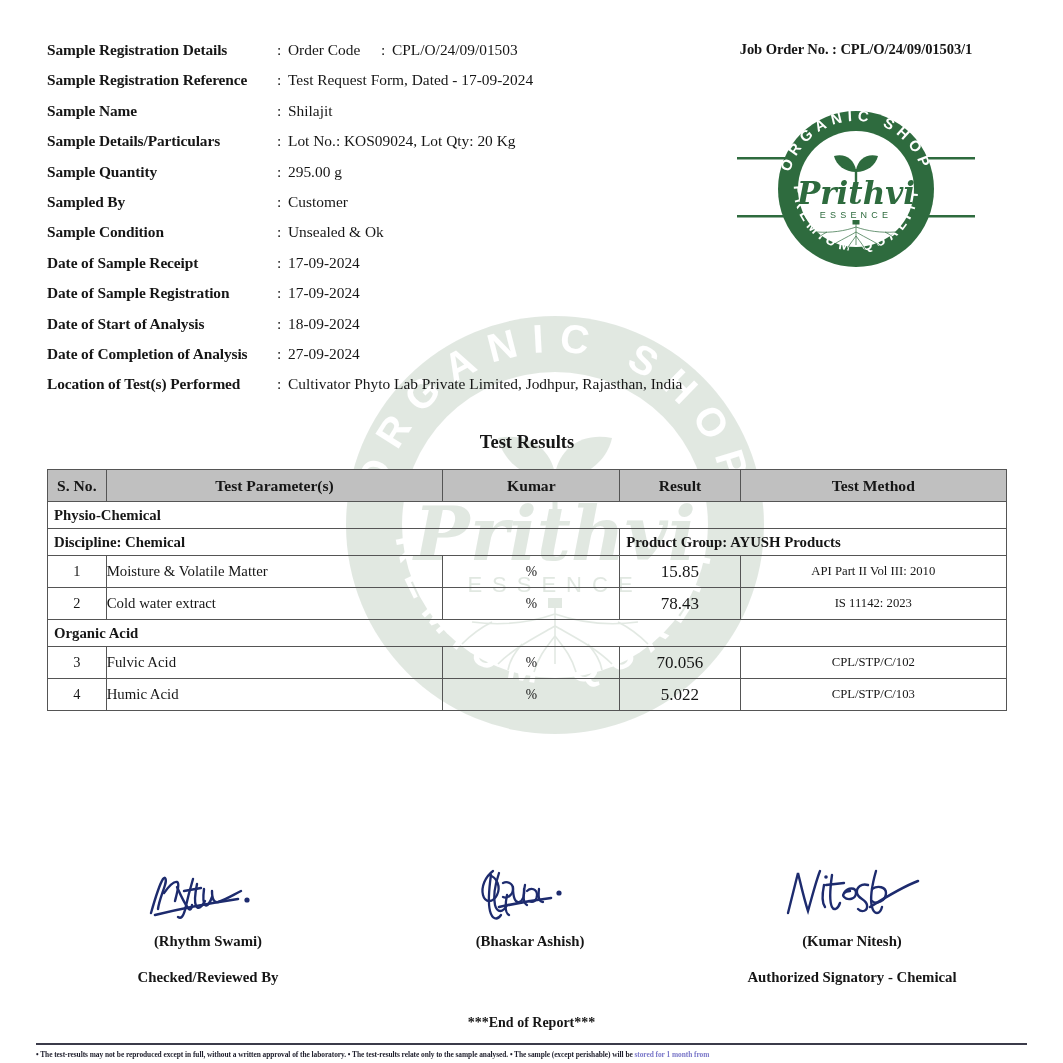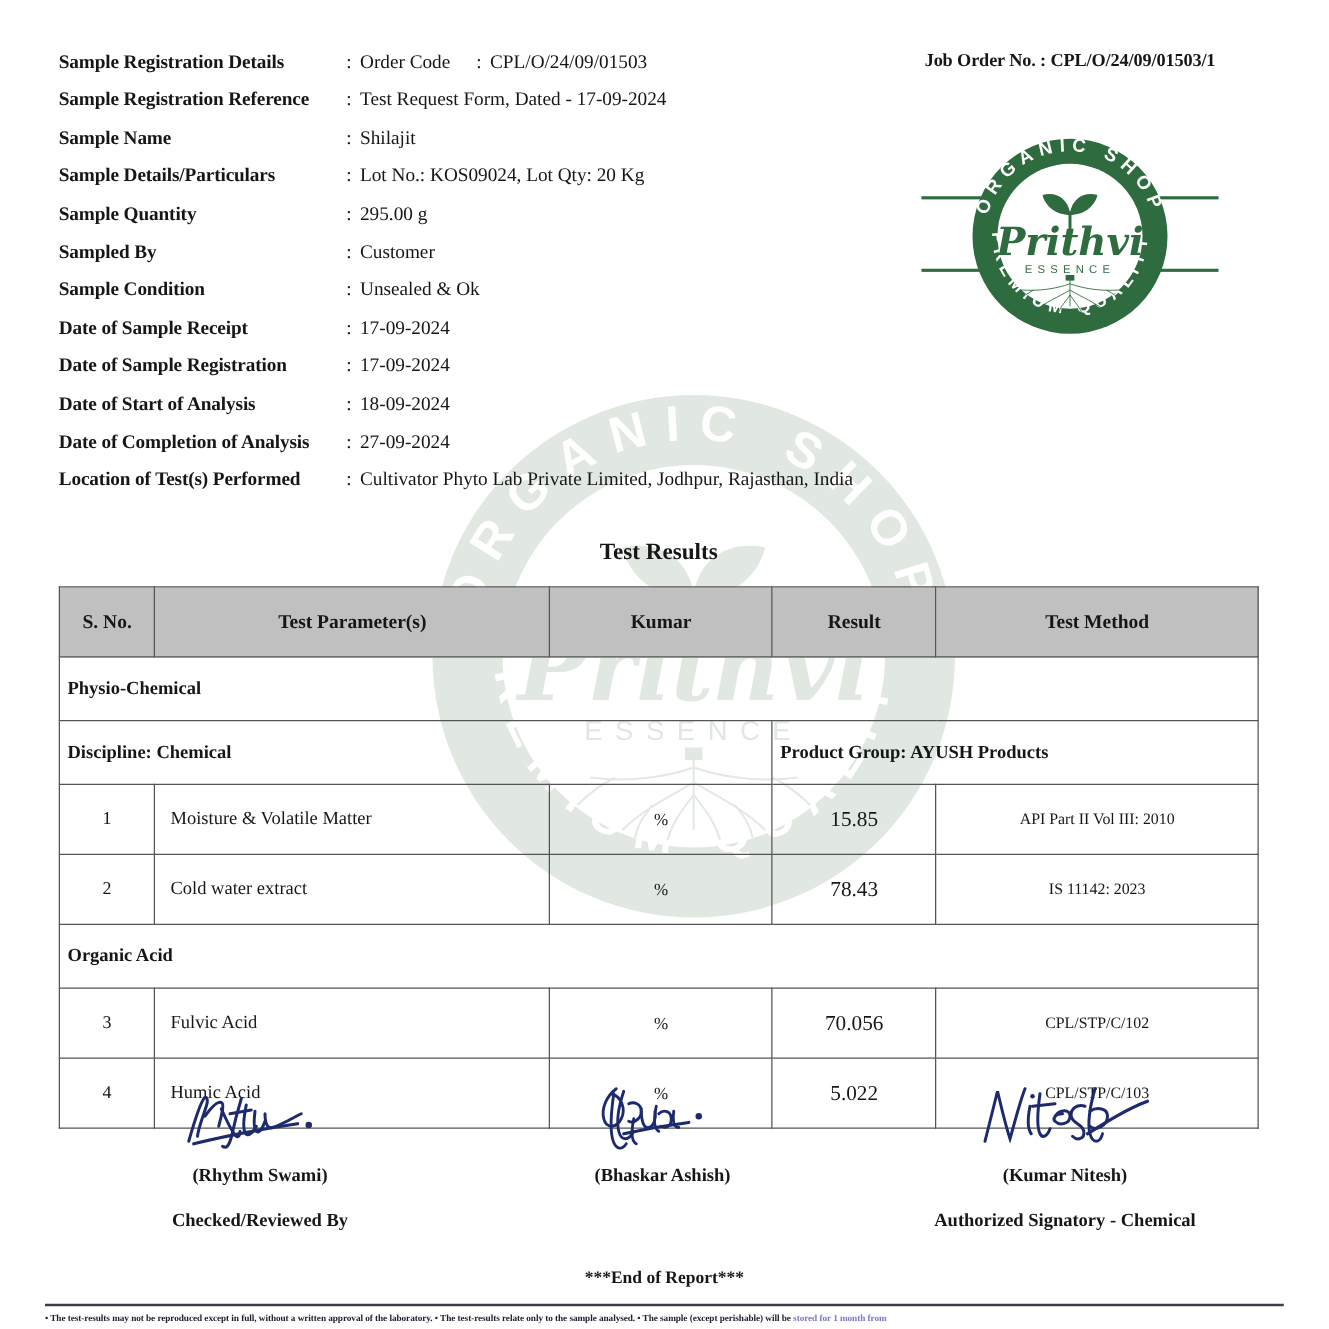--- a/index.html
+++ b/index.html
@@ -109,21 +109,21 @@
     left: 47px;
     top: 469px;
     width: 960px;
     border-collapse: collapse;
     font-size: 14.4px;
     background: transparent;
   }
   table.results th,
   table.results td {
     border: 1px solid #555555;
-    padding: 12px;
+    padding: 0;
     background: transparent;
   }
   table.results thead th {
     background: #c0c0c0;
     height: 31px;
     font-weight: bold;
     font-size: 15.6px;
     text-align: center;
     vertical-align: middle;
   }

